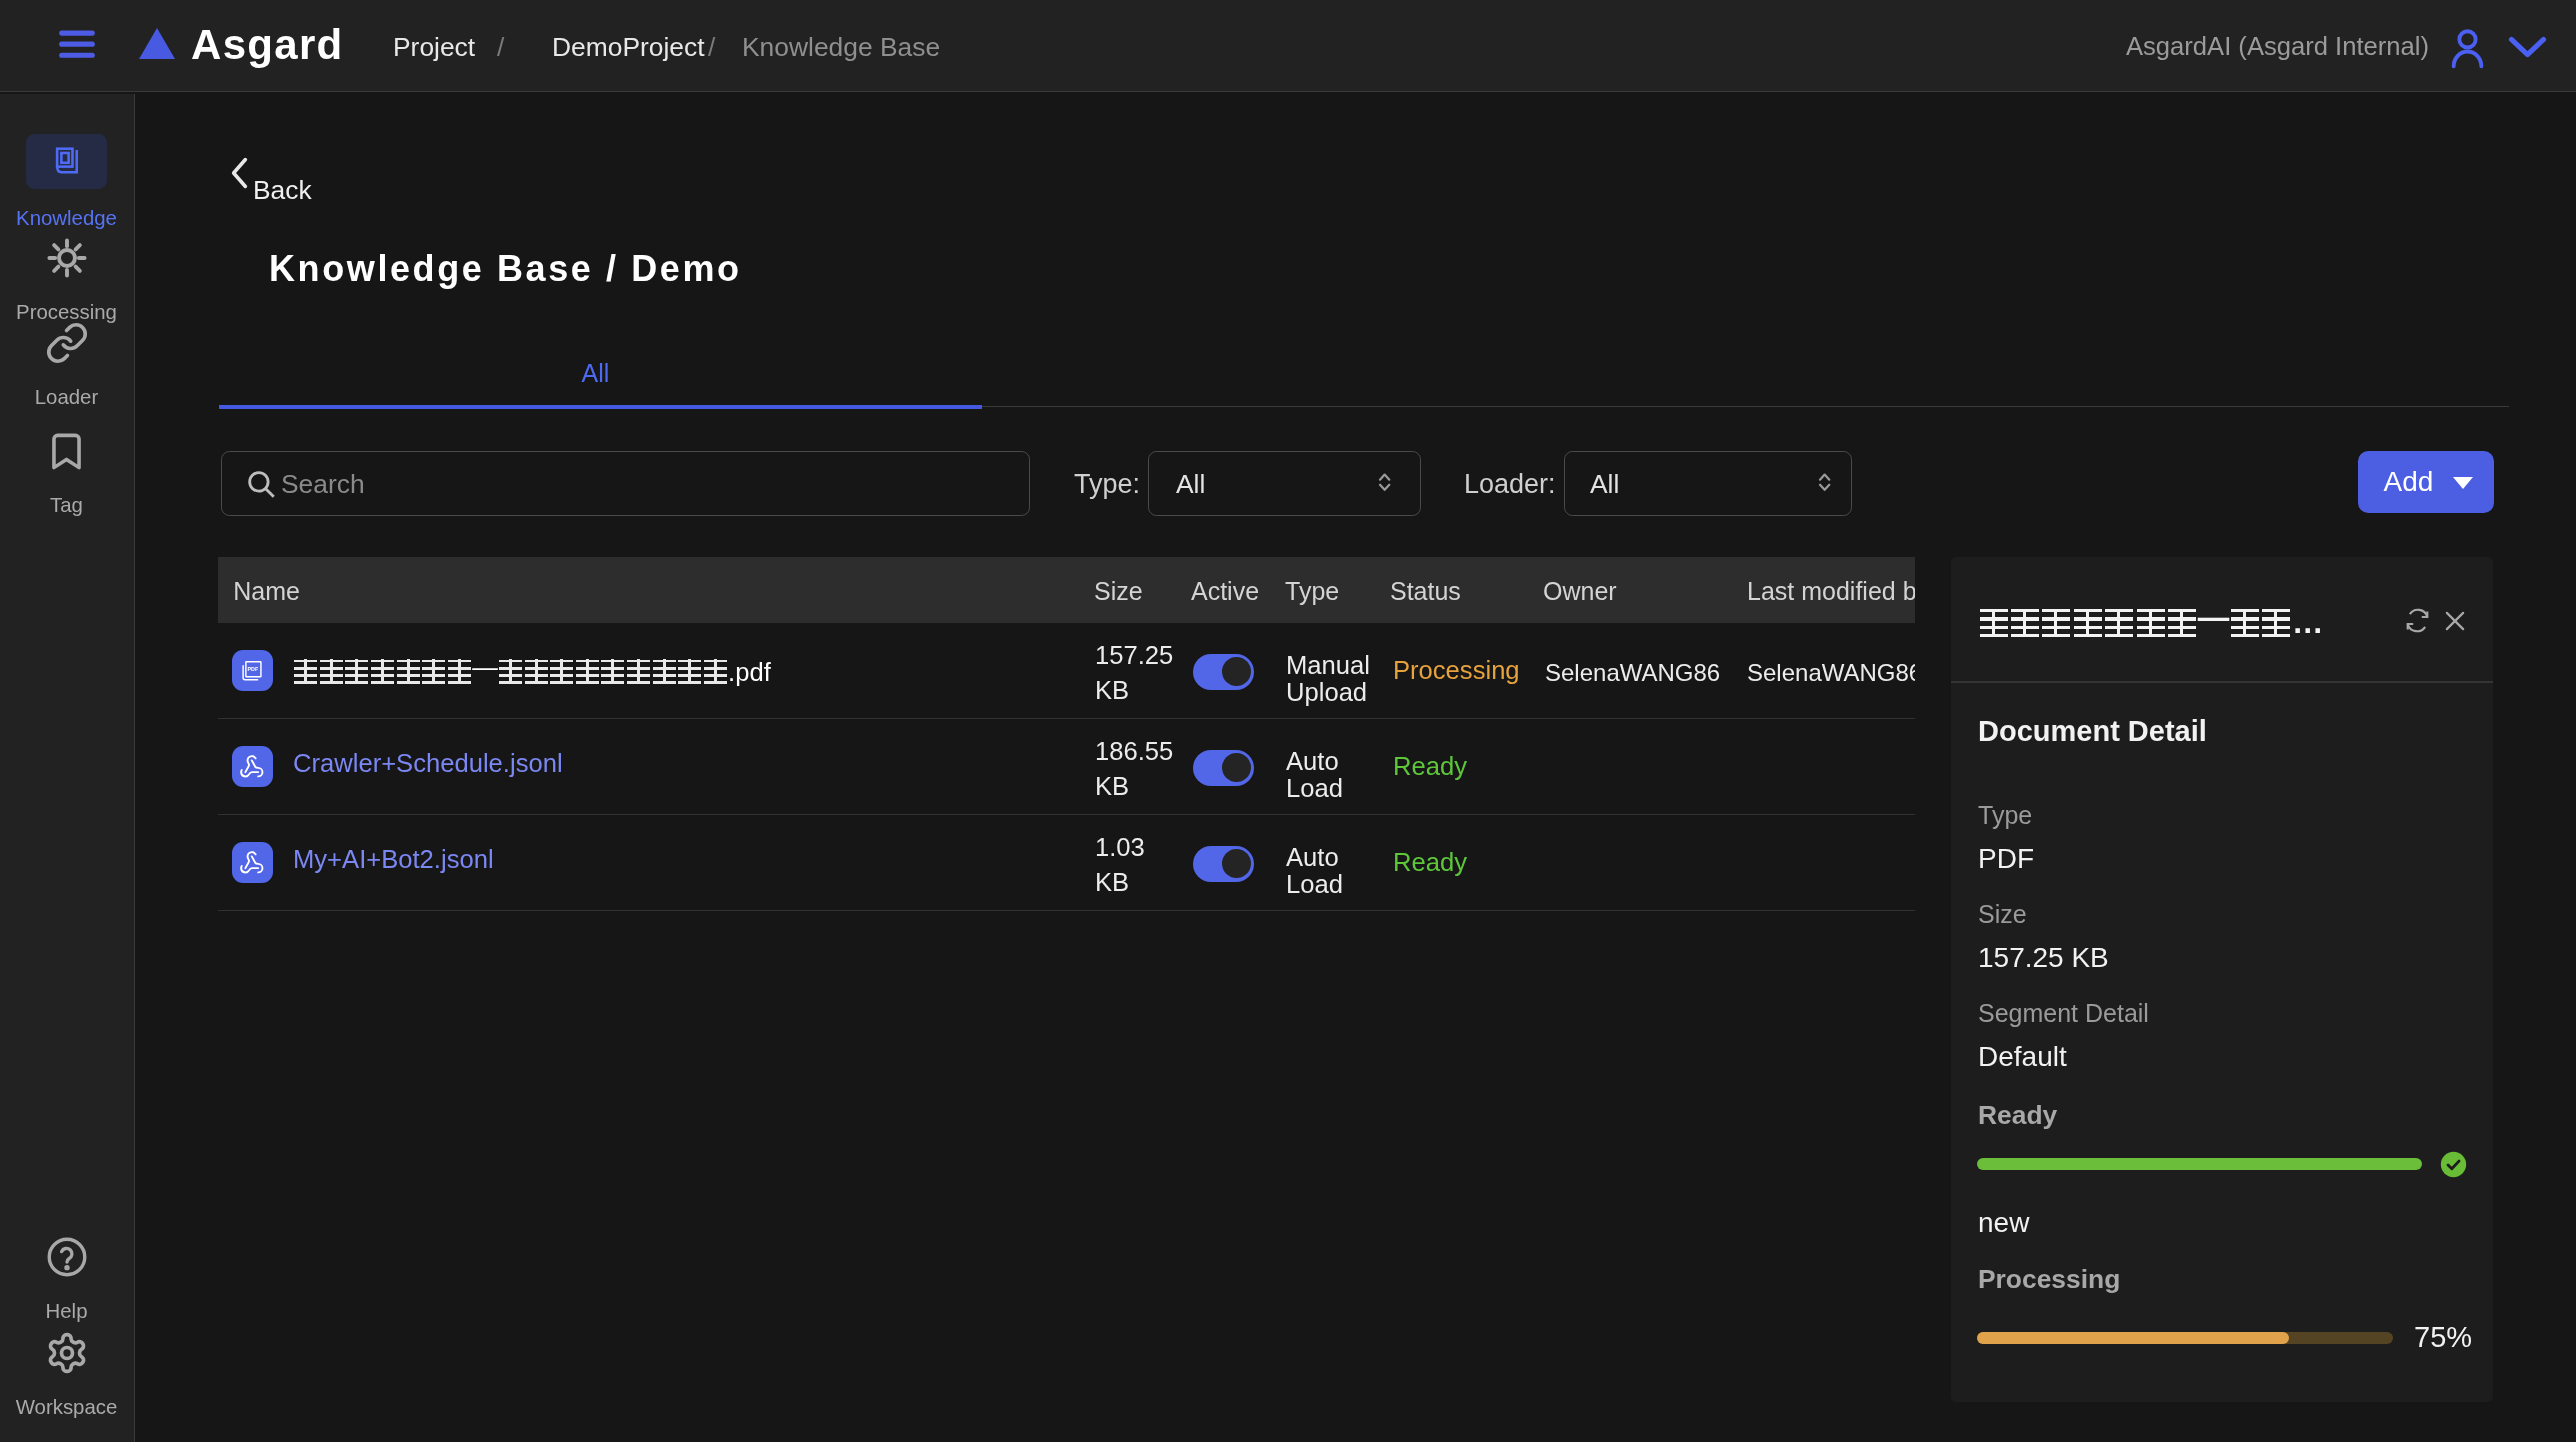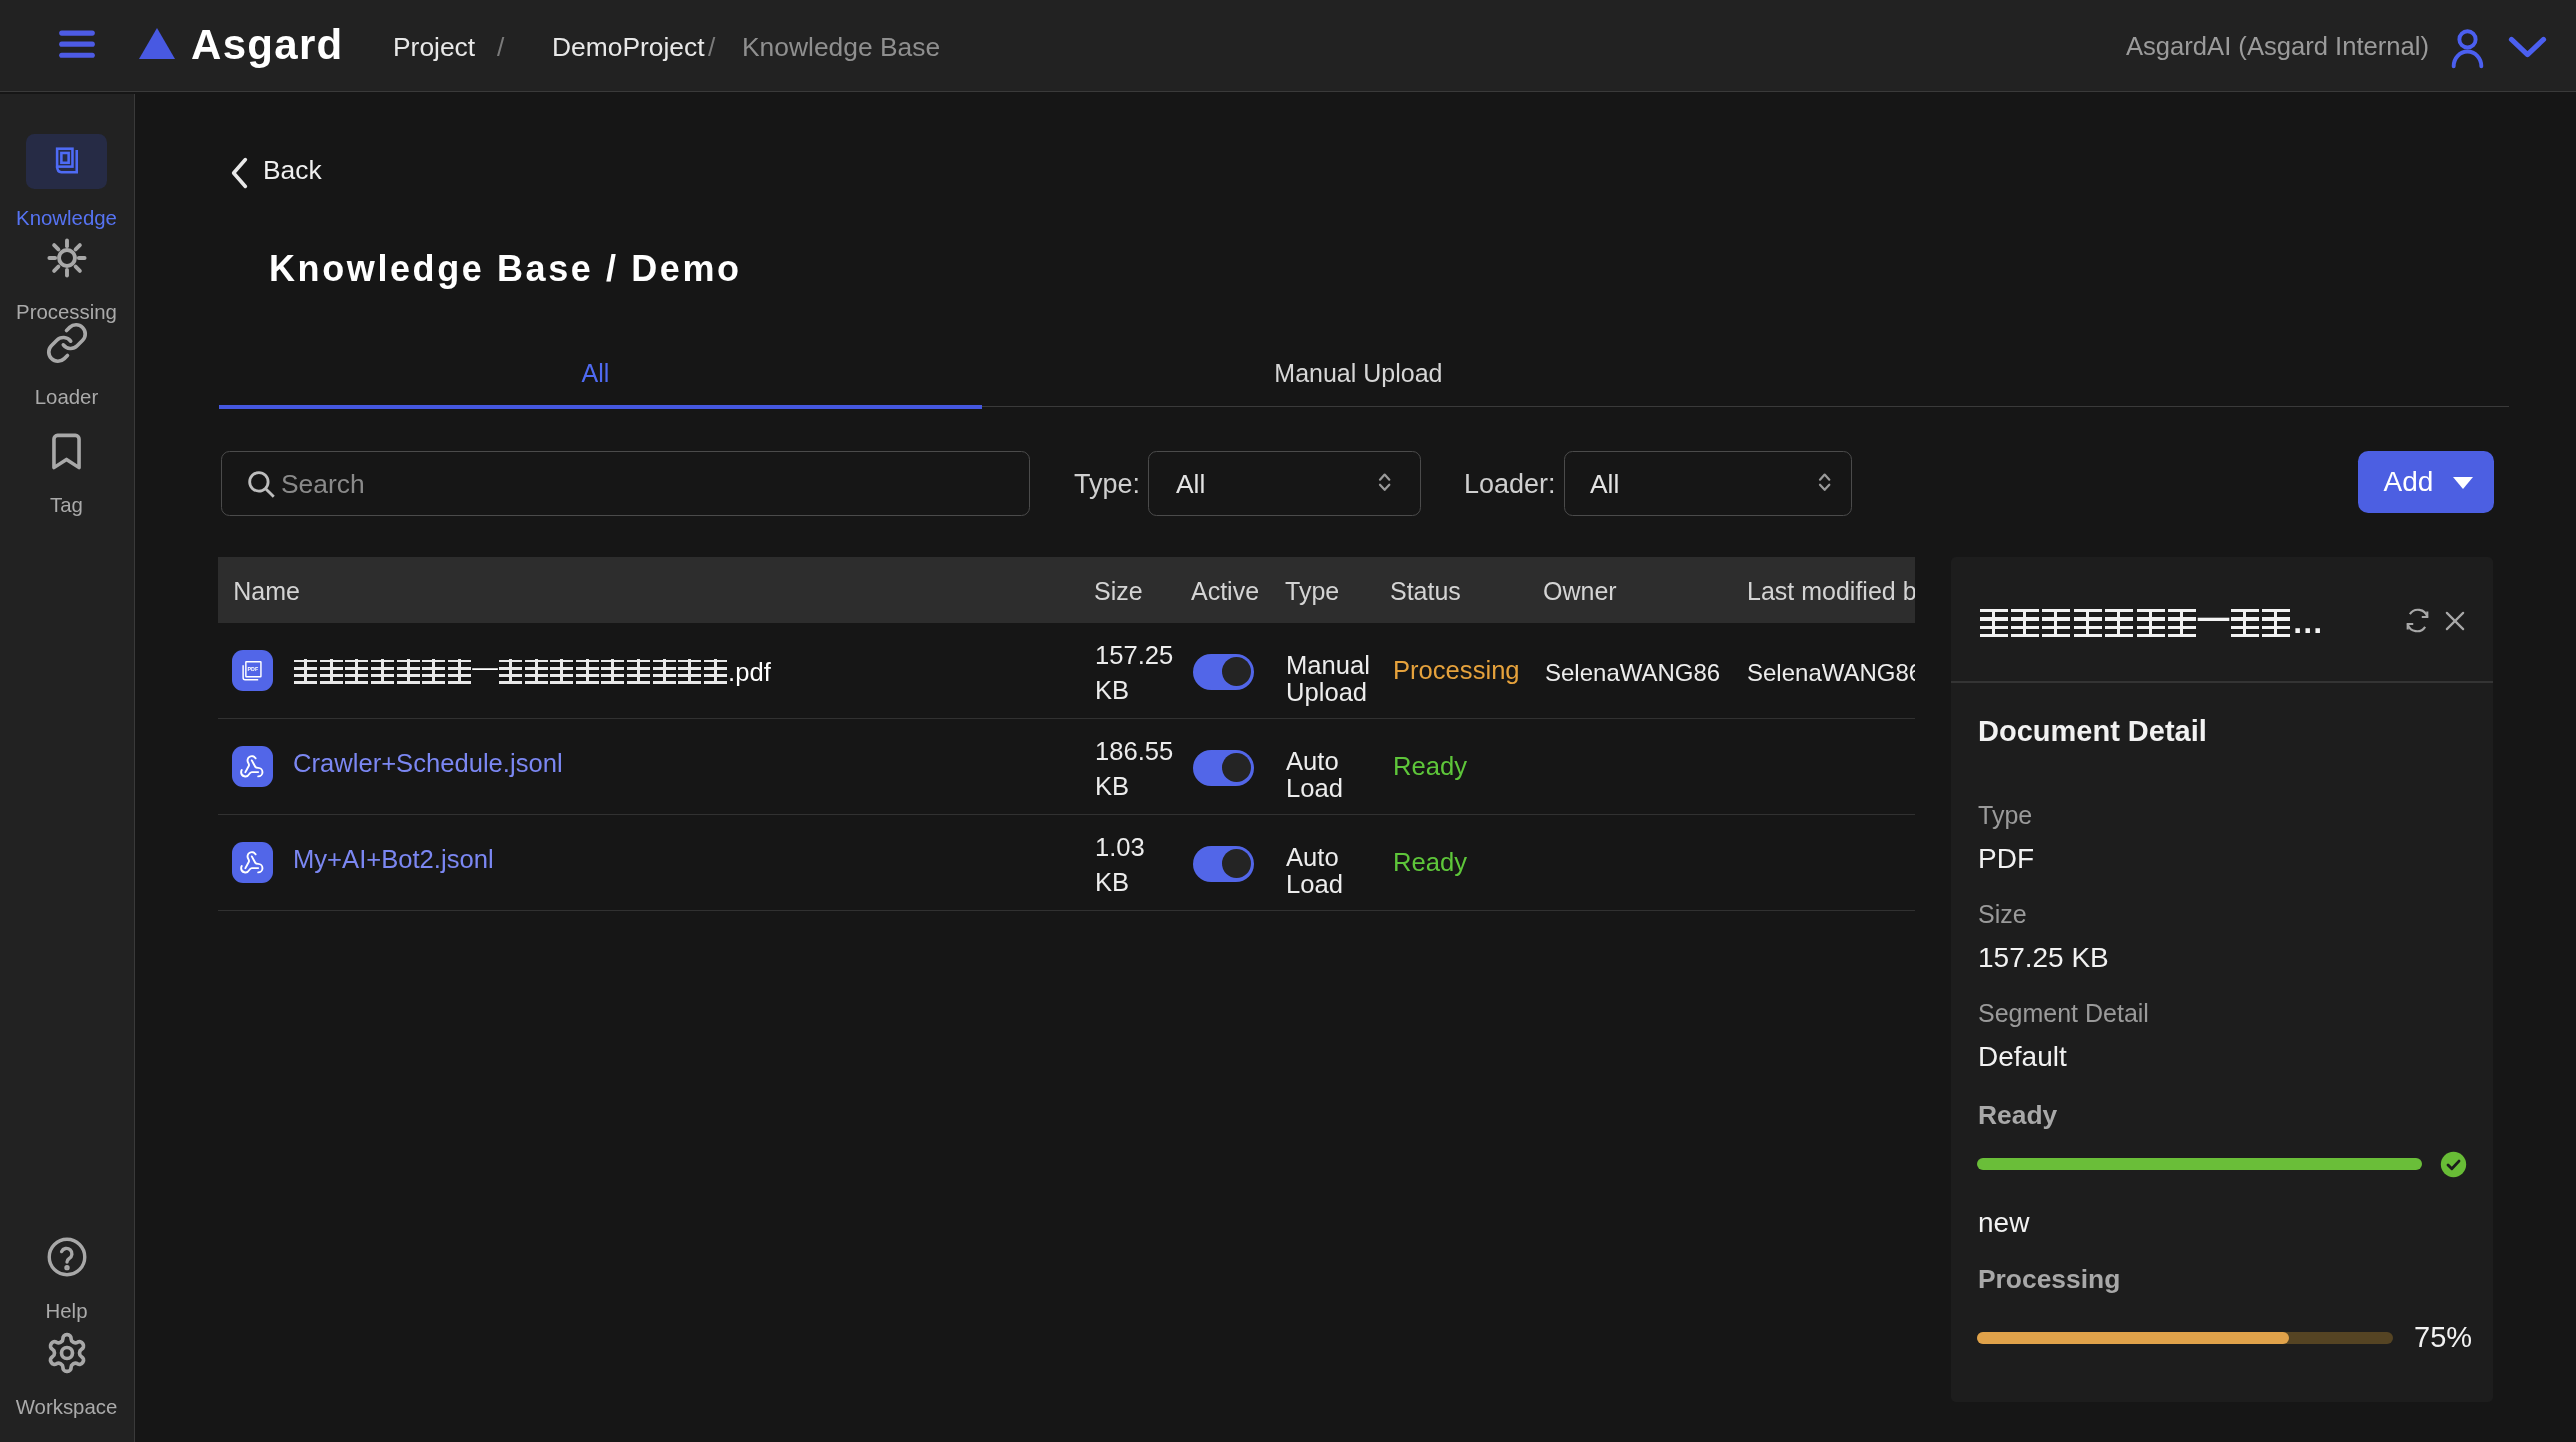--- a/index.html
+++ b/index.html
@@ -186,26 +186,25 @@
         <circle cx="12" cy="12" r="3"></circle>
       </g>
     </svg>
     <div class="lbl">Workspace</div>
   </div>
 </div>
 
 <svg class="abs" style="left:230px; top:157px;" width="19" height="32" viewBox="0 0 22 38">
   <polyline points="18,3 4,19 18,35" fill="none" stroke="#e8e8e8" stroke-width="4.2" stroke-linecap="round" stroke-linejoin="round"></polyline>
 </svg>
-<div id="back-row" style="left:263px;">Back</div>
+<div id="back-row" style="left:253px;margin-top:20px;">Back</div>
 <div id="h1">Knowledge Base / Demo</div>
 
 <div id="tabs">
   <div class="tab on" style="left:0;">All</div>
-  <div class="tab" style="left:763px;">Manual Upload</div>
   <div id="tab-ink"></div>
 </div>
 
 <div class="ctl-box" style="left:221px; width:809px;"></div>
 <svg class="abs" style="left:244px; top:467px;" width="34" height="34" viewBox="0 0 24 24">
   <g fill="none" stroke="#bdbdbd" stroke-width="2">
     <circle cx="10.5" cy="10.5" r="6.5"></circle>
       <line x1="15.5" y1="15.5" x2="21" y2="21"></line>
   </g>
 </svg>

